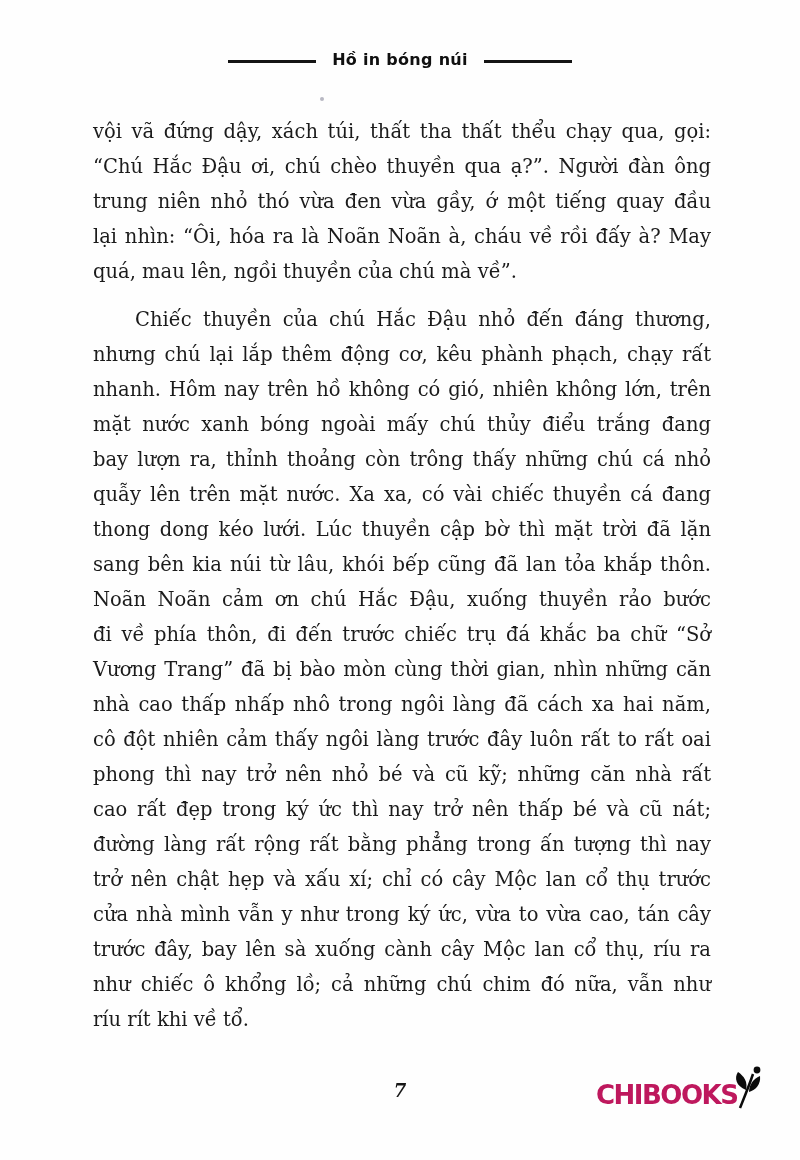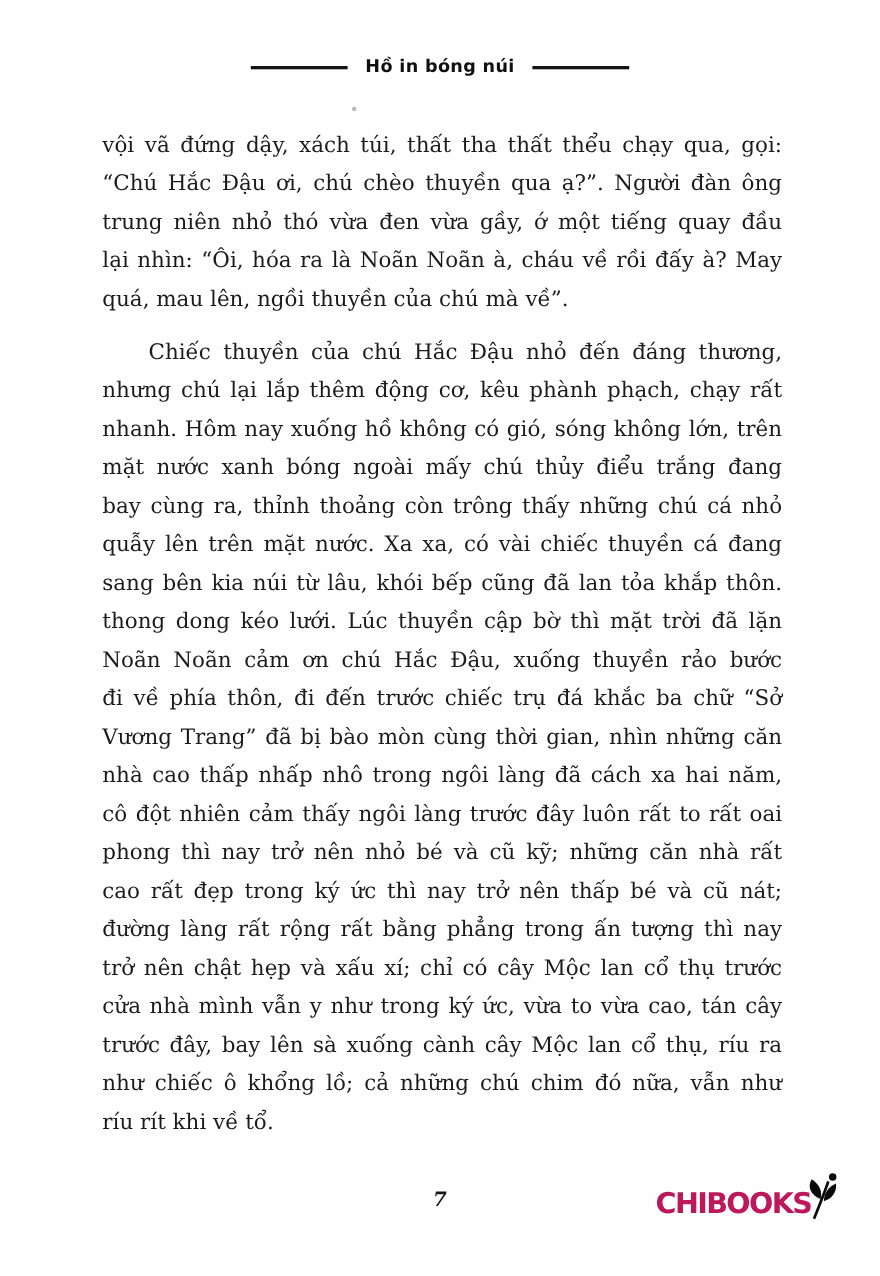--- a/index.html
+++ b/index.html
@@ -83,26 +83,26 @@
     <div class="paragraph">
       <div class="line">vội vã đứng dậy, xách túi, thất tha thất thểu chạy qua, gọi:</div>
       <div class="line">“Chú Hắc Đậu ơi, chú chèo thuyền qua ạ?”. Người đàn ông</div>
       <div class="line">trung niên nhỏ thó vừa đen vừa gầy, ớ một tiếng quay đầu</div>
       <div class="line">lại nhìn: “Ôi, hóa ra là Noãn Noãn à, cháu về rồi đấy à? May</div>
       <div class="line last">quá, mau lên, ngồi thuyền của chú mà về”.</div>
     </div>
     <div class="paragraph">
       <div class="line indent">Chiếc thuyền của chú Hắc Đậu nhỏ đến đáng thương,</div>
       <div class="line">nhưng chú lại lắp thêm động cơ, kêu phành phạch, chạy rất</div>
-      <div class="line">nhanh. Hôm nay xuống hồ không có gió, sóng không lớn, trên</div>
+      <div class="line">nhanh. Hôm nay trên hồ không có gió, nhiên không lớn, trên</div>
       <div class="line">mặt nước xanh bóng ngoài mấy chú thủy điểu trắng đang</div>
-      <div class="line">bay cùng ra, thỉnh thoảng còn trông thấy những chú cá nhỏ</div>
+      <div class="line">bay lượn ra, thỉnh thoảng còn trông thấy những chú cá nhỏ</div>
       <div class="line">quẫy lên trên mặt nước. Xa xa, có vài chiếc thuyền cá đang</div>
+      <div class="line">thong dong kéo lưới. Lúc thuyền cập bờ thì mặt trời đã lặn</div>
       <div class="line">sang bên kia núi từ lâu, khói bếp cũng đã lan tỏa khắp thôn.</div>
-      <div class="line">thong dong kéo lưới. Lúc thuyền cập bờ thì mặt trời đã lặn</div>
       <div class="line">Noãn Noãn cảm ơn chú Hắc Đậu, xuống thuyền rảo bước</div>
       <div class="line">đi về phía thôn, đi đến trước chiếc trụ đá khắc ba chữ “Sở</div>
       <div class="line">Vương Trang” đã bị bào mòn cùng thời gian, nhìn những căn</div>
       <div class="line">nhà cao thấp nhấp nhô trong ngôi làng đã cách xa hai năm,</div>
       <div class="line">cô đột nhiên cảm thấy ngôi làng trước đây luôn rất to rất oai</div>
       <div class="line">phong thì nay trở nên nhỏ bé và cũ kỹ; những căn nhà rất</div>
       <div class="line">cao rất đẹp trong ký ức thì nay trở nên thấp bé và cũ nát;</div>
       <div class="line">đường làng rất rộng rất bằng phẳng trong ấn tượng thì nay</div>
       <div class="line">trở nên chật hẹp và xấu xí; chỉ có cây Mộc lan cổ thụ trước</div>
       <div class="line">cửa nhà mình vẫn y như trong ký ức, vừa to vừa cao, tán cây</div>

